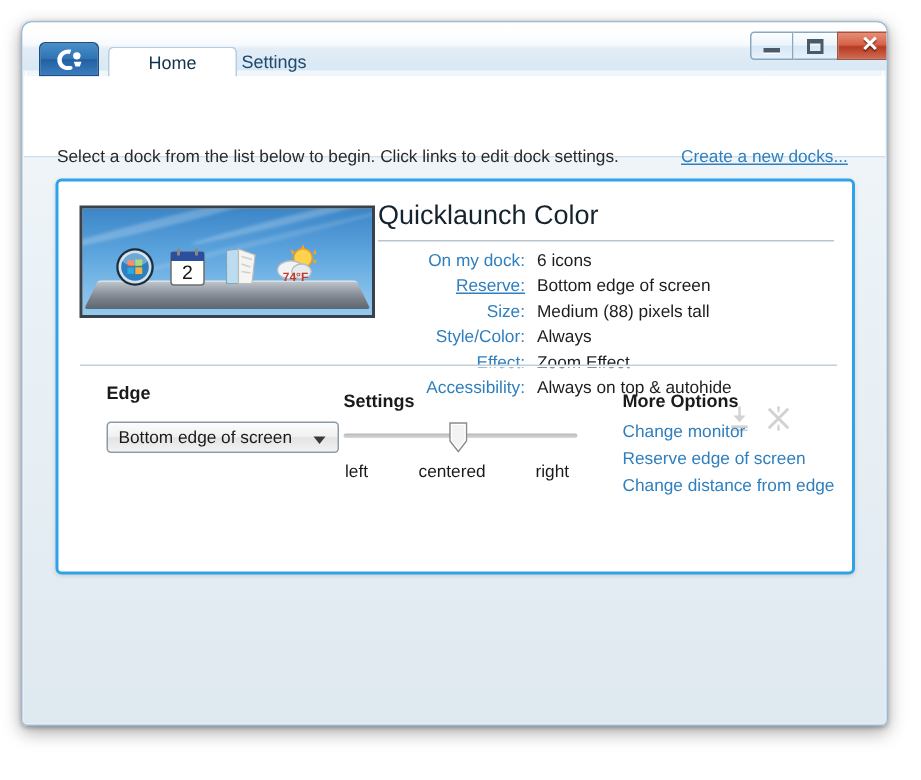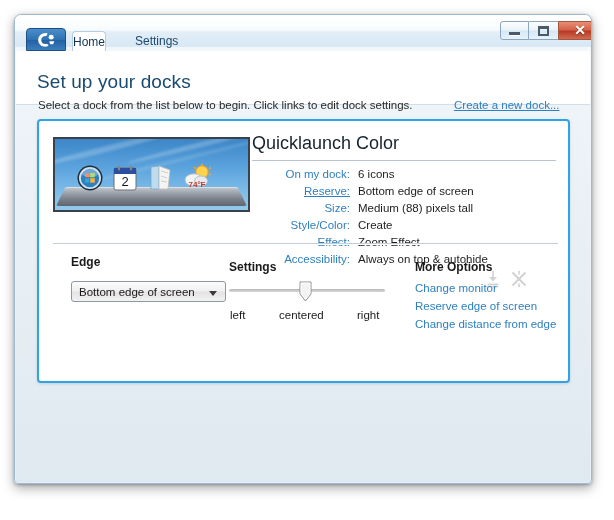--- a/index.html
+++ b/index.html
@@ -102,21 +102,21 @@
     display: flex; align-items: center; justify-content: center;
   }
   #logo-glyph {
     width: 20px; height: 16px;
     position: relative;
   }
   .tab {
     position: absolute;
     top: 16px;
     height: 20px;
-    padding: 0 0;
+    padding: 0 26px;
     font-size: 12px;
     color: #1c3f5e;
     display: flex; align-items: center;
     box-sizing: border-box;
     text-align: right;
   }
   #tab-home {
     left: 57px;
     background: #ffffff;
     border: 1px solid #b7cddf;
@@ -396,23 +396,22 @@
   <div class="tab" id="tab-home">
     <span>Home</span>
   </div>
   <div class="tab" id="tab-settings">
     <span>Settings</span>
   </div>
 
   <div id="content">
     <div id="content-white"></div>
 
-    <div id="page-title">Set up your docks</div>
     <div id="page-subtitle">Select a dock from the list below to begin. Click links to edit dock settings.</div>
-    <div id="create-dock-link">Create a new dock...</div>
+    <div id="create-dock-link">Create a new docks...</div>
 
     <div id="dock-card">
 
       <div id="dock-preview">
         <div class="sky-streak" style="left:-20px; top:6px; width:150px; height:6px;"></div>
         <div class="sky-streak" style="left:70px; top:2px; width:160px; height:5px;"></div>
         <div class="sky-streak" style="left:30px; top:20px; width:180px; height:4px; opacity:0.6;"></div>
 
         <div id="dock-bar"></div>
 
@@ -476,21 +475,21 @@
       <div class="prop-row" style="top:64px;">
         <span class="prop-label link">Reserve:</span>
         <span class="prop-value">Bottom edge of screen</span>
       </div>
       <div class="prop-row" style="top:81px;">
         <span class="prop-label">Size:</span>
         <span class="prop-value">Medium (88) pixels tall</span>
       </div>
       <div class="prop-row" style="top:98px;">
         <span class="prop-label">Style/Color:</span>
-        <span class="prop-value">Create</span>
+        <span class="prop-value">Always</span>
       </div>
       <div class="prop-row" style="top:115px;">
         <span class="prop-label">Effect:</span>
         <span class="prop-value">Zoom Effect</span>
       </div>
       <div class="prop-row" style="top:132px;">
         <span class="prop-label">Accessibility:</span>
         <span class="prop-value">Always on top &amp; autohide</span>
       </div>
 

